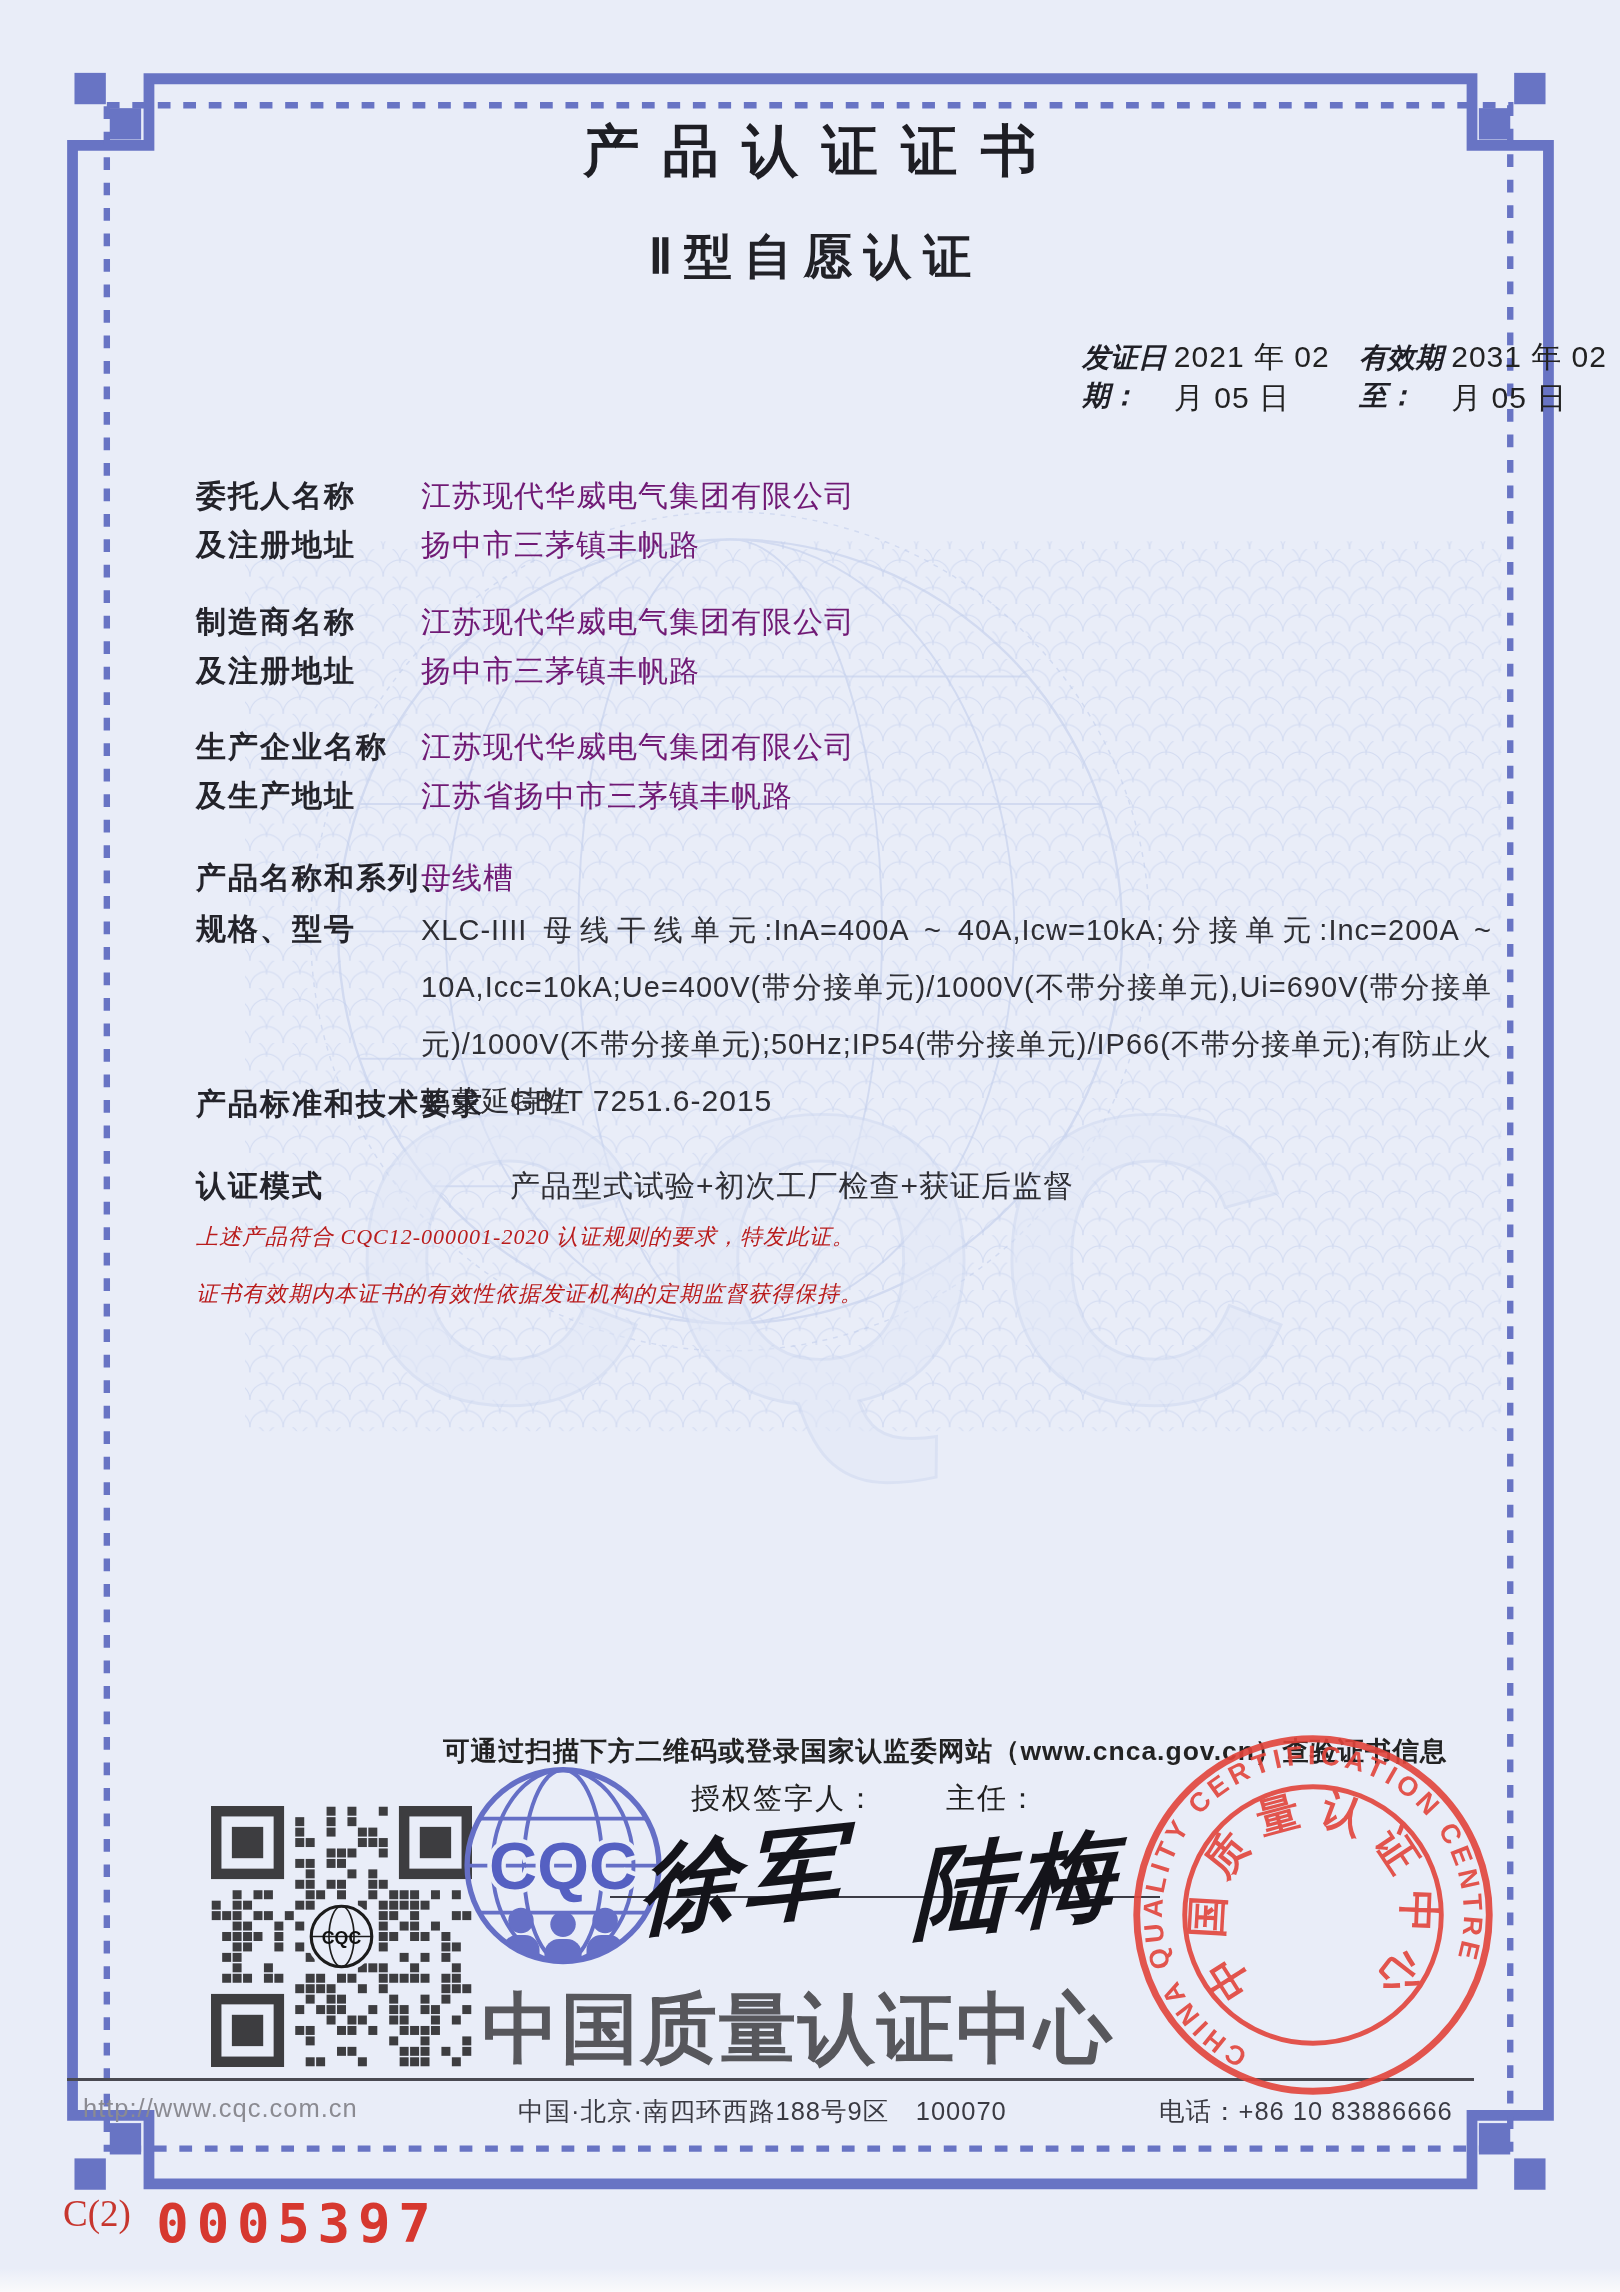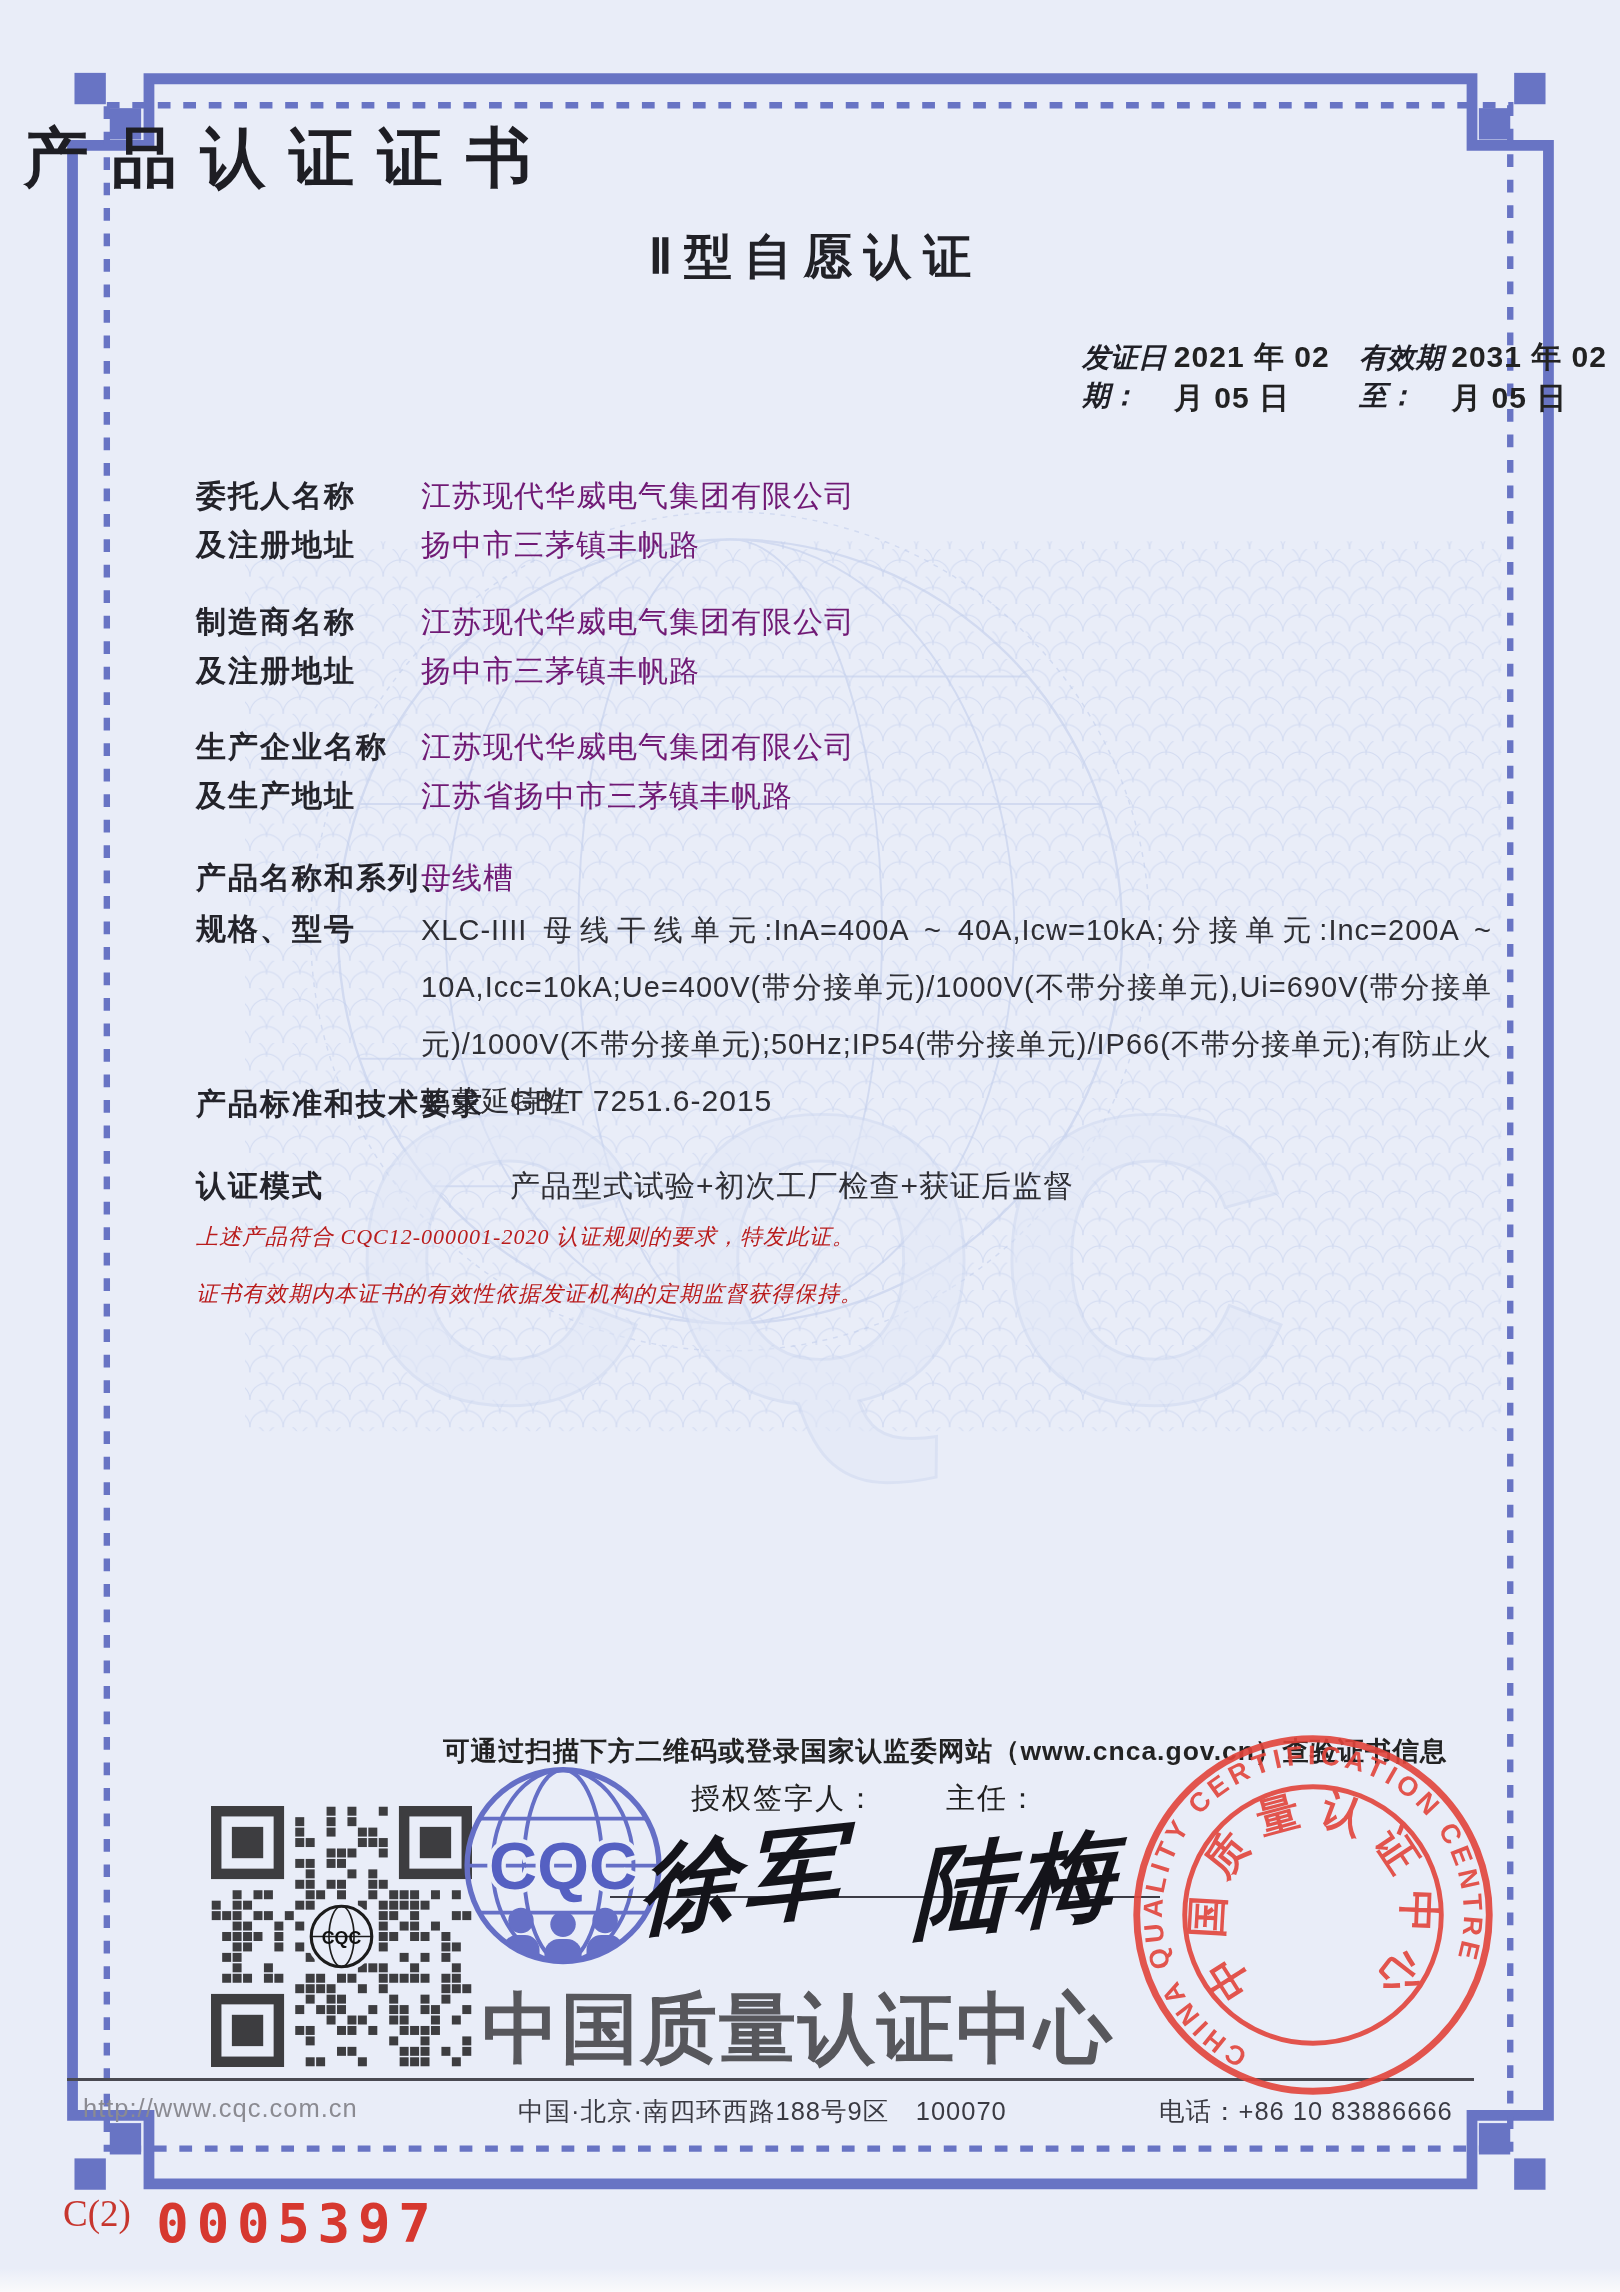--- a/index.html
+++ b/index.html
@@ -12,39 +12,39 @@
   svg{display:block;}
 
   
   #watermark{left:0;top:0;z-index:0;}
   #border-frame{left:0;top:0;z-index:1;}
   .content{z-index:2;}
   #stamp{z-index:4;}
 
   
   .title{
-    left:0;right:0;top:114px;
-    font-size:65px;font-weight:700;letter-spacing:23.5px;text-indent:23.5px;
+    left:0;right:0;top:114px;text-align:center;
+    font-size:56px;font-weight:700;letter-spacing:23.5px;text-indent:23.5px;
     color:#1e1e24;
   }
   .subtitle{
     left:0;right:0;top:225px;text-align:center;
     font-size:48px;font-weight:700;letter-spacing:11.8px;text-indent:11.8px;
     color:#212127;
   }
 
   
   .kaiti{font-family:"Liberation Serif",serif;font-style:italic;font-weight:700;}
   .cert-no-row{left:196px;top:353px;display:flex;align-items:baseline;gap:11.8px;}
   .cert-no-row .lbl{font-size:29px;color:#1f1f26;}
   .cert-no-row .val{font-size:33px;font-weight:500;letter-spacing:1px;color:#222;}
   .dates{left:1082px;top:337px;display:flex;gap:16.7px;}
   .date-line{display:flex;align-items:baseline;gap:7.8px;}
   .date-line .lbl{font-size:28px;color:#1f1f26;}
-  .date-line .val{font-size:30px;font-weight:700;letter-spacing:1px;color:#222;}
+  .date-line .val{font-size:30px;font-weight:400;letter-spacing:1px;color:#222;}
 
   
   .flabel{position:absolute;left:196px;font-size:30px;font-weight:700;letter-spacing:2px;color:#23232a;}
   .fvalue{position:absolute;left:421px;font-size:30px;font-weight:500;letter-spacing:1px;color:#701a75;}
   .fvalue2{position:absolute;left:510px;font-size:30px;font-weight:500;letter-spacing:1px;color:#2e2e34;}
   .spec{
     position:absolute;left:421px;top:902px;width:1071px;
     font-size:29px;font-weight:500;line-height:57px;color:#2e2e34;
     text-align:justify;letter-spacing:1px;
   }

